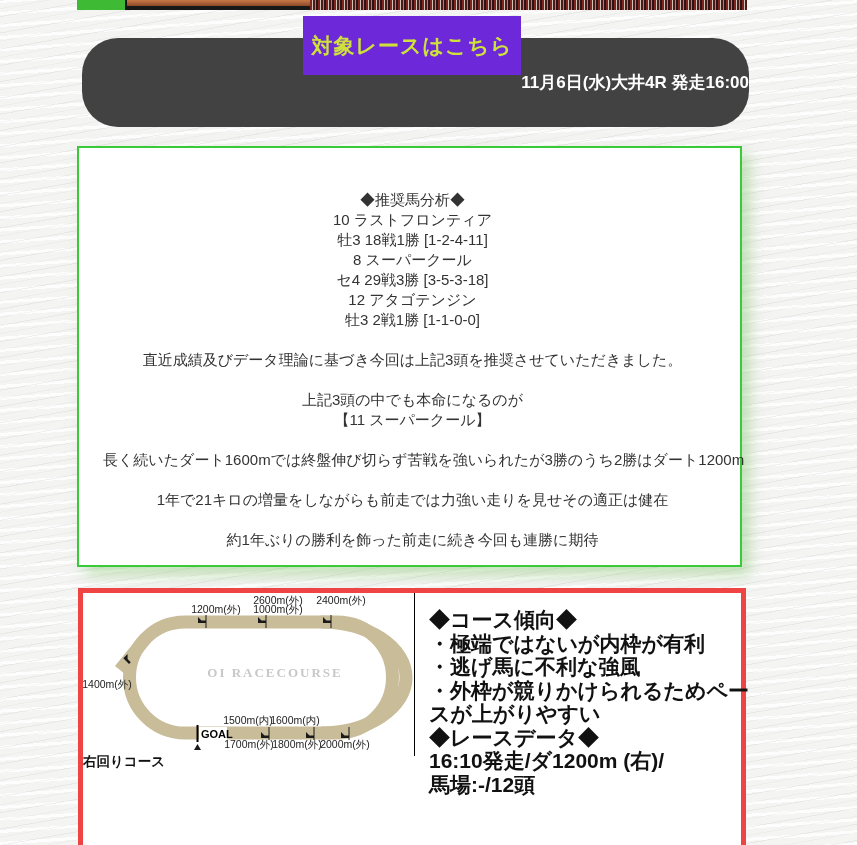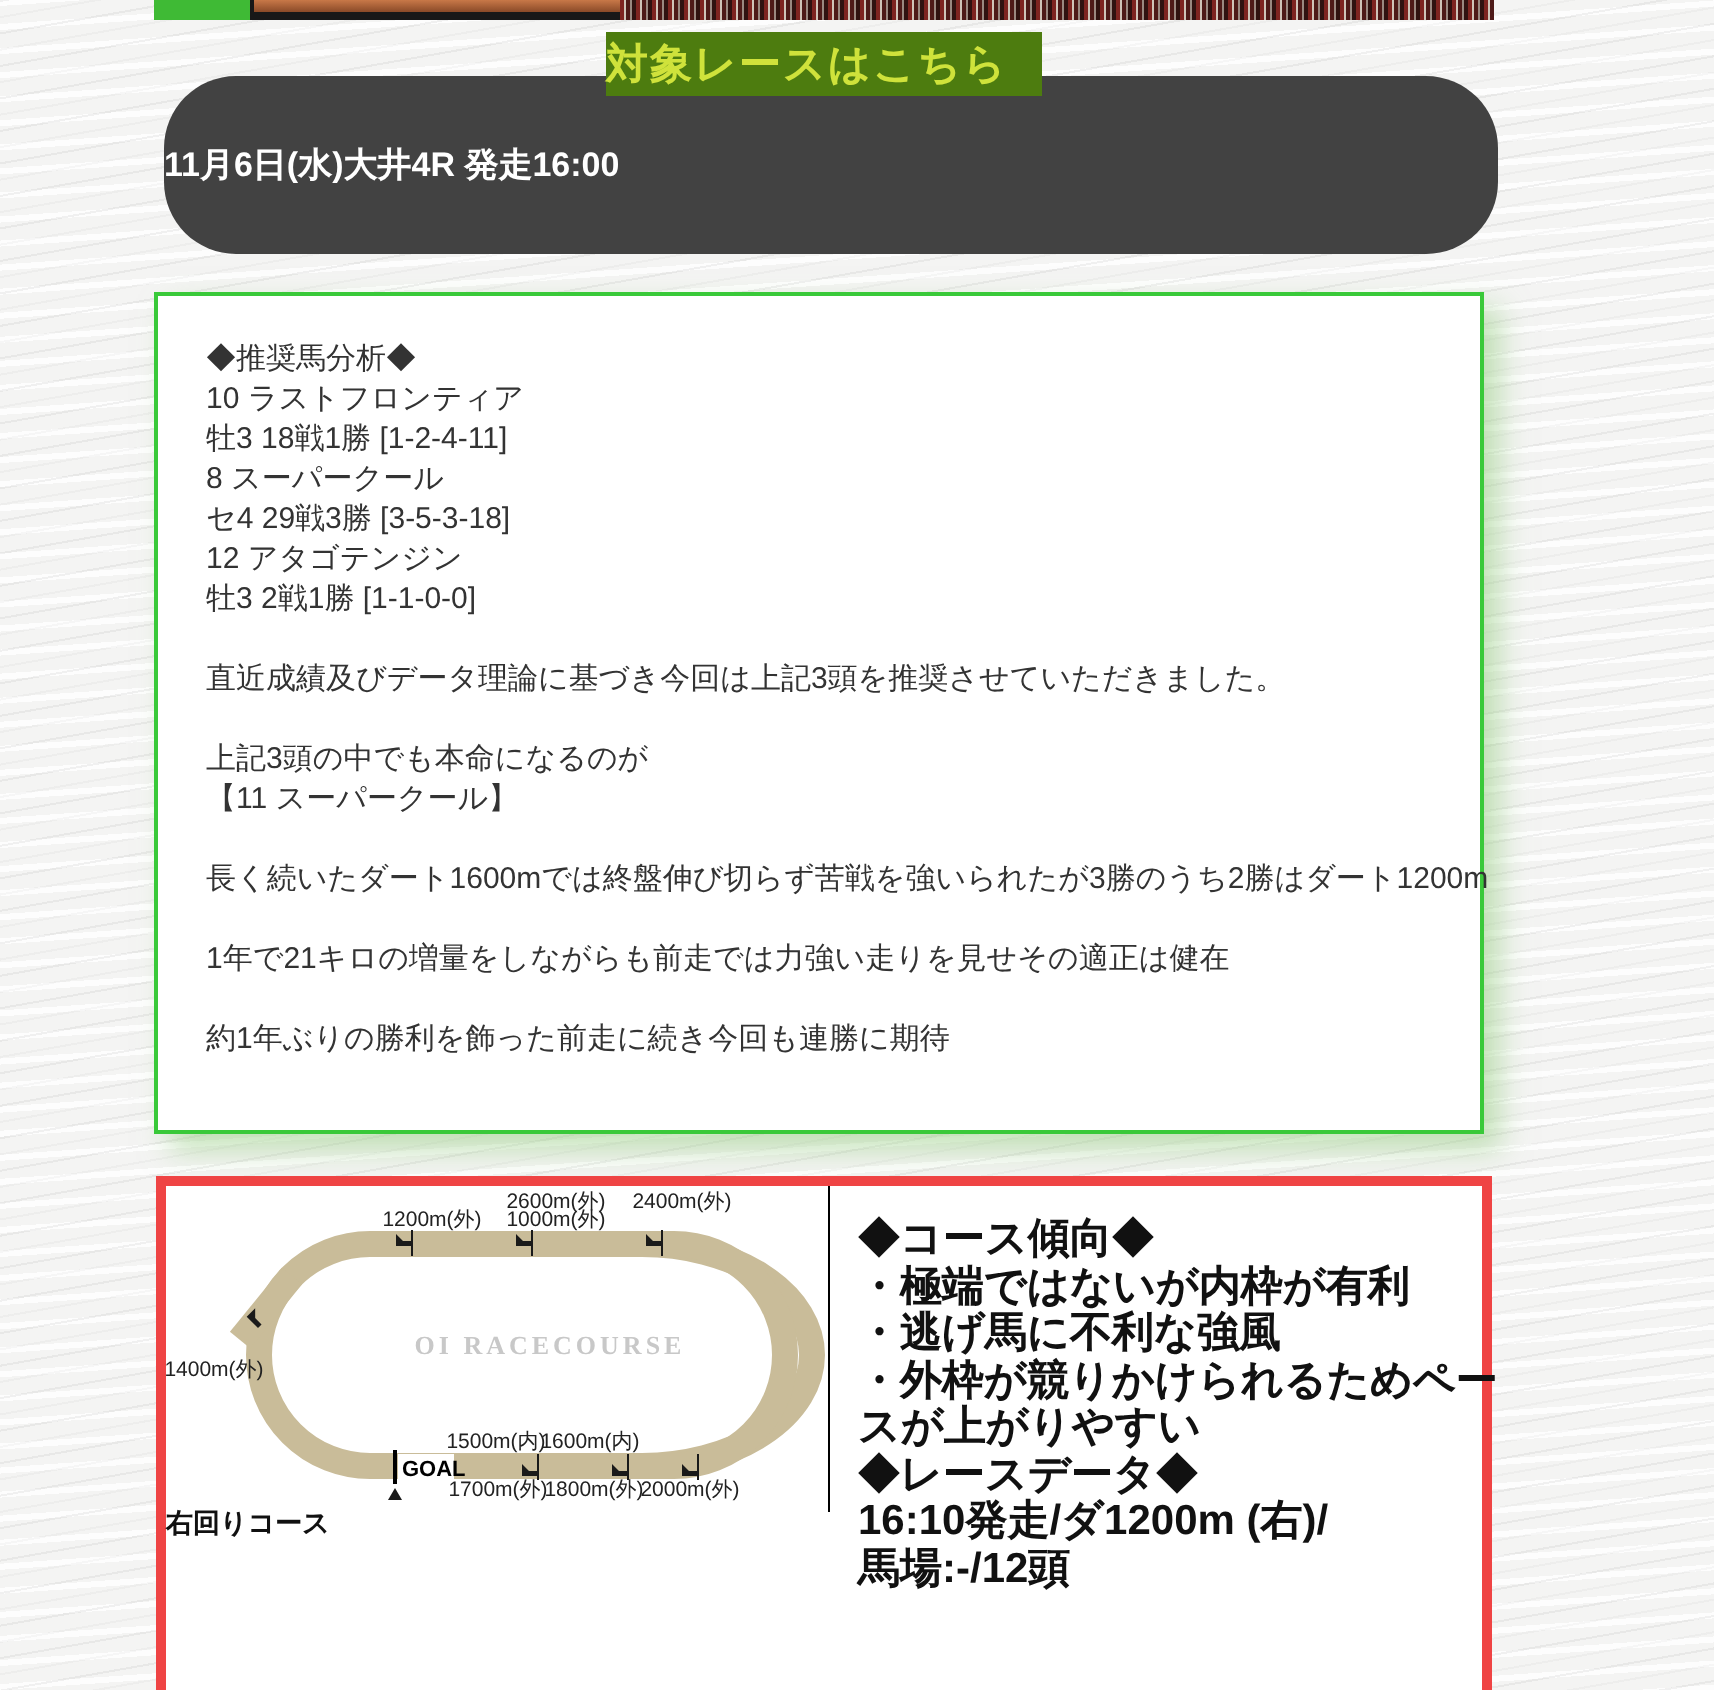--- a/index.html
+++ b/index.html
@@ -11,32 +11,32 @@
       repeating-linear-gradient(170deg, rgba(0,0,0,0.05) 0 1px, transparent 1px 8px, rgba(0,0,0,0.028) 8px 9px, transparent 9px 16px),
       repeating-linear-gradient(176deg, rgba(255,255,255,0.85) 0 3px, transparent 3px 12px);
   }
   
   .banner{position:absolute;left:77px;top:0;width:670px;height:10px;background:#181818;overflow:hidden;}
   .banner-green{position:absolute;left:0;top:0;width:48px;height:10px;background:#3fba35;}
   .banner-strip{position:absolute;left:50px;top:0;width:183px;height:6px;background:linear-gradient(#c87848,#8a4a28);}
   .banner-crowd{position:absolute;left:233px;top:0;width:437px;height:10px;
     background:repeating-linear-gradient(90deg,#7e2420 0 2px,#cfc4b8 2px 3px,#4e1a18 3px 5px,#9a8880 5px 6px,#301210 6px 8px);}
   
-  .target-label{position:absolute;left:303px;top:16px;width:218px;height:32px;background:#4d7c0f;
-    display:flex;align-items:center;z-index:3;}
+  .target-label{position:absolute;left:303px;top:16px;width:218px;height:59px;background:#6d28d9;
+    display:flex;align-items:center;justify-content:center;z-index:3;}
   .target-label span{color:#cfe23b;font-size:21px;font-weight:bold;letter-spacing:1px;}
   
   .race-box{position:absolute;left:82px;top:38px;width:667px;height:89px;background:#424242;border-radius:36px;
-    display:flex;align-items:center;justify-content:flex-start;z-index:2;}
+    display:flex;align-items:center;justify-content:flex-end;z-index:2;}
   .race-box h2{margin:0;color:#ffffff;font-size:17px;font-weight:bold;}
   
   .analysis-box{position:absolute;left:77px;top:146px;width:665px;height:421px;box-sizing:border-box;
     background:#ffffff;border:2px solid #39c939;
     box-shadow:8px 8px 14px rgba(150,205,130,0.55);}
-  .analysis-text{padding:22px 18px 0 24px;}
+  .analysis-text{padding:42px 18px 0 24px;text-align:center;}
   .a-line{font-size:15px;line-height:20px;color:#333333;min-height:20px;white-space:nowrap;}
   
   .course-box{position:absolute;left:78px;top:588px;width:668px;height:301px;box-sizing:border-box;
     background:#ffffff;border:5px solid #ef4444;}
   .course-left{position:absolute;left:0;top:0;width:331px;height:176px;background:#fff;}
   .v-divider{position:absolute;left:331px;top:0;width:1px;height:163px;background:#000;}
   .course-caption{position:absolute;left:0;top:160px;width:331px;
     font-size:13.5px;font-weight:bold;color:#111;}
   .course-info{position:absolute;left:346px;top:0;width:320px;padding-top:15px;}
   .i-line{font-size:21px;line-height:23.5px;font-weight:bold;color:#111111;}

